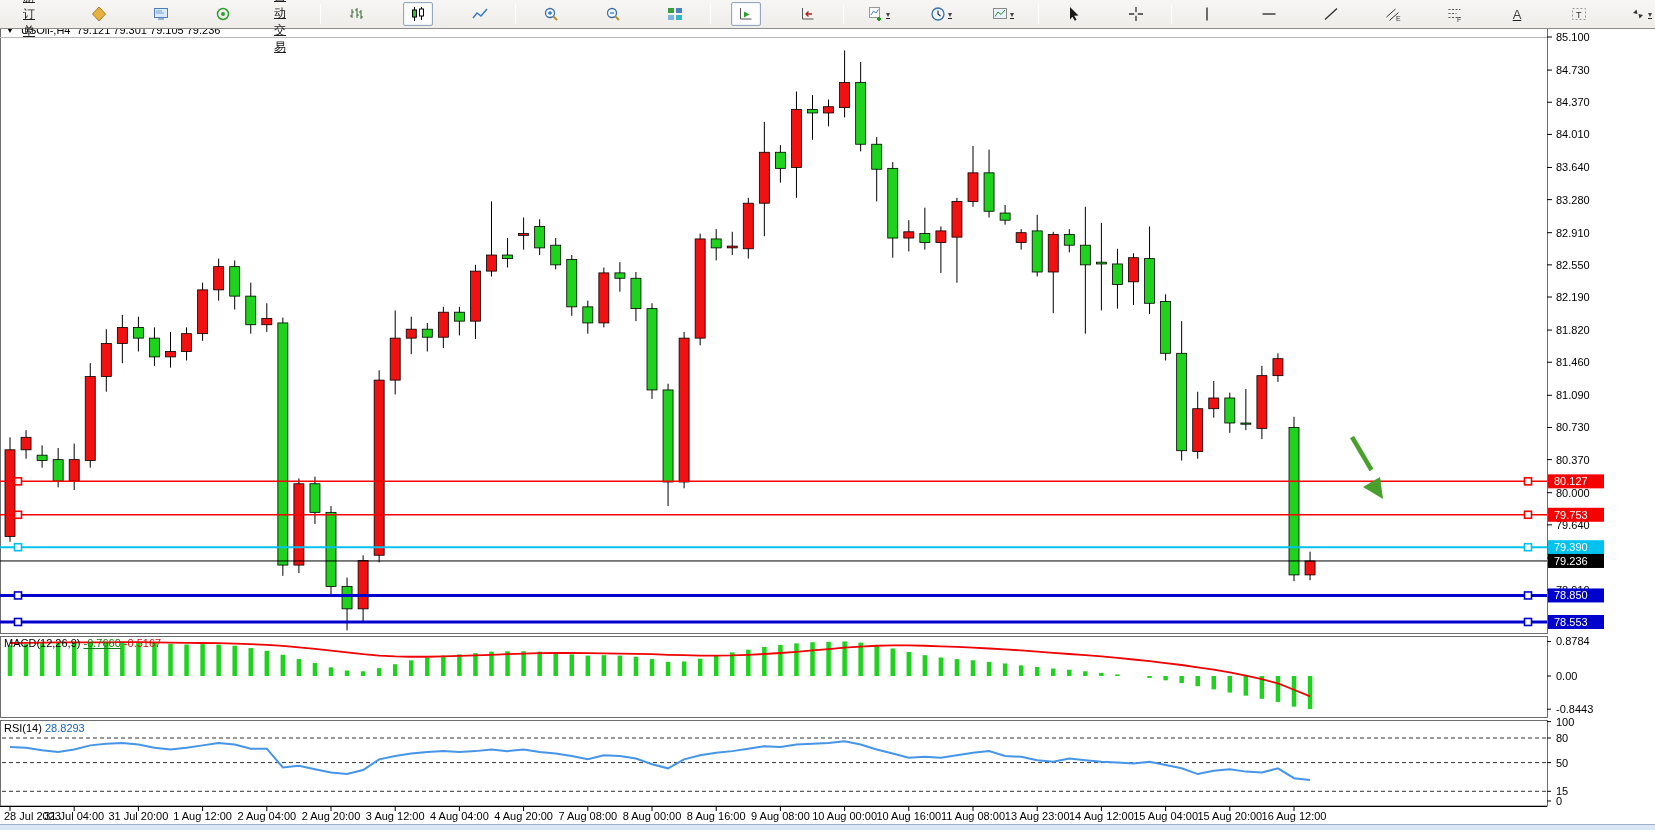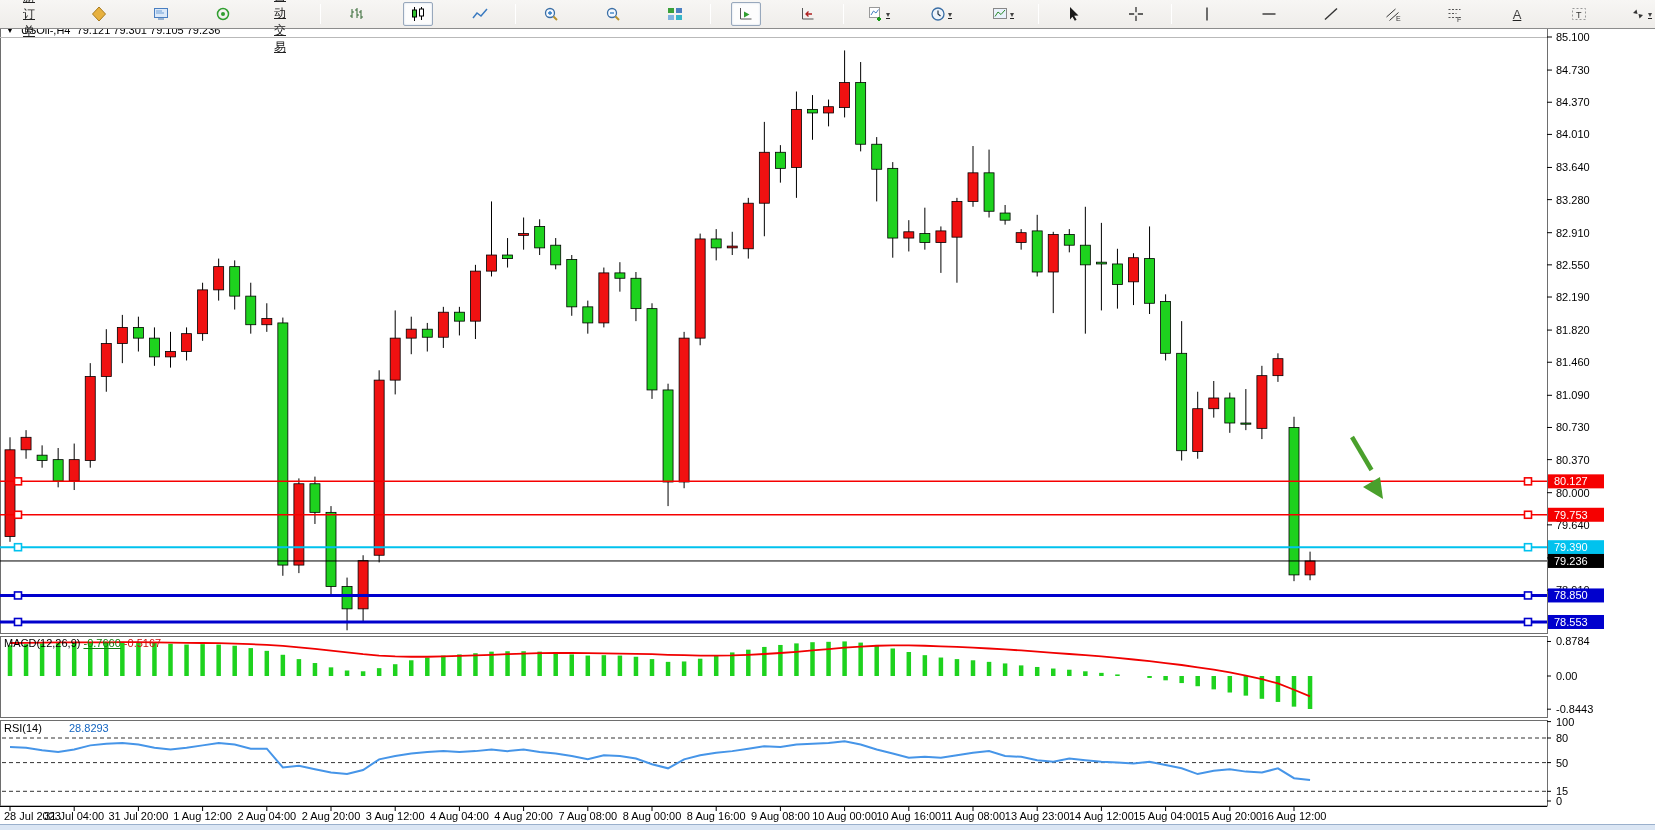--- a/index.html
+++ b/index.html
@@ -20,21 +20,21 @@
   
   #chart{position:absolute;left:0;top:19px;width:1655px;height:810px;background:#fff;}
   #chartSvg{position:absolute;left:0;top:0;}
   #chartTitle{position:absolute;left:6px;top:5px;font-size:11px;color:#000;z-index:3;}
   #chartTitle .tri{font-size:8px;vertical-align:1px;margin-right:4px;}
   .indLabel{position:absolute;font-size:11px;color:#000;z-index:3;}
   #macdLabel{left:4px;top:618px;}
   #rsiLabel{left:4px;top:703px;}
   .valGreen{color:#0f7d0f;text-decoration:underline;}
   .valRed{color:#cc1111;text-align:center;}
-  .valBlue{color:#1565c0;margin-left:24px;}
+  .valBlue{color:#1565c0;}
   #bottomStrip{position:absolute;left:0;top:805px;width:1655px;height:5px;background:#dbe6f4;border-top:1px solid #9ab0cc;}
 </style>
 </head>
 <body>
 
 <div id="toolbar">
   <div class="tbtn" id="newOrder">新订单</div>
   <div class="tbtn">
       <span>
         <svg width="16" height="16">

